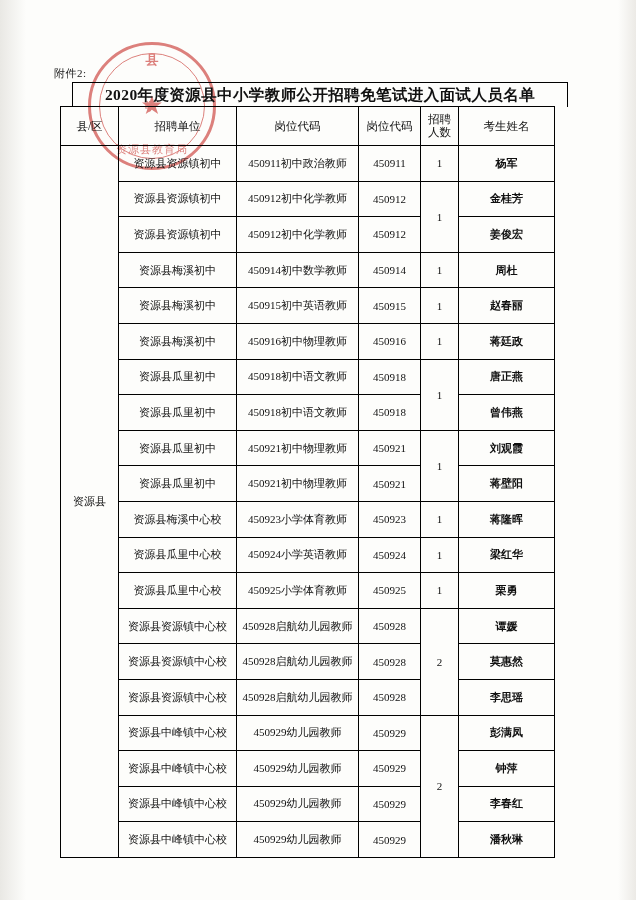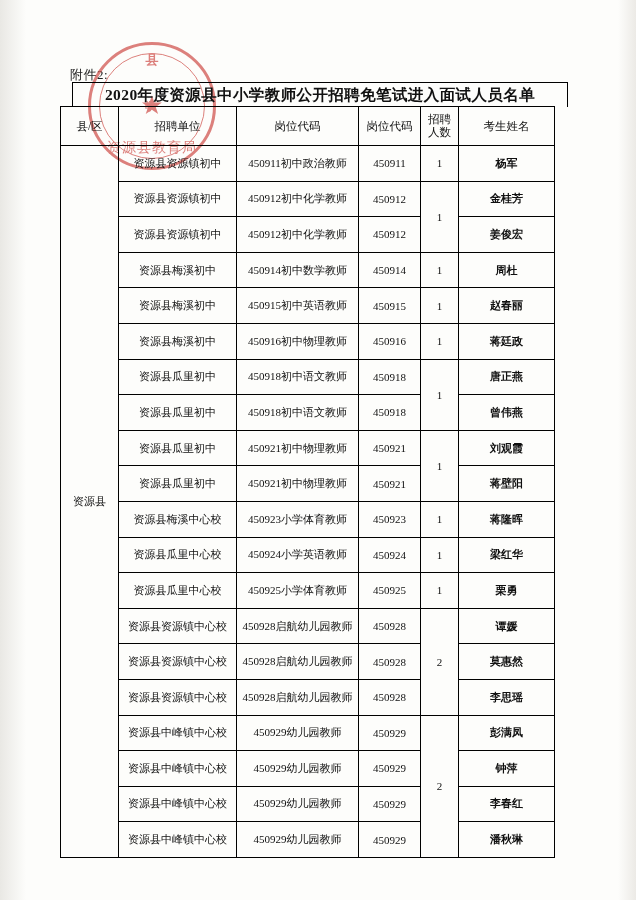--- a/index.html
+++ b/index.html
@@ -35,23 +35,23 @@
     content: "";
     position: absolute;
     right: 0; top: 0; bottom: 0;
     width: 18px;
     background: linear-gradient(to left, #eceae6, rgba(255,255,255,0));
     pointer-events: none;
   }
 
   .attach-label {
     position: absolute;
-    left: 70px;
+    left: 54px;
     top: 66px;
-    font-size: 13px;
+    font-size: 11px;
     color: #222;
     letter-spacing: 0.5px;
   }
 
   
   .seal {
     position: absolute;
     left: 88px;
     top: 42px;
     width: 122px;
@@ -86,21 +86,21 @@
     letter-spacing: 16px;
     text-indent: 16px;
     font-weight: bold;
   }
   .seal-text-bottom {
     position: absolute;
     width: 100%;
     bottom: 10px;
     text-align: center;
     color: #c8352f;
-    font-size: 14px;
+    font-size: 11px;
     letter-spacing: 1px;
   }
   .seal-text-mid {
     position: absolute;
     width: 100%;
     top: 54px;
     text-align: center;
     color: #c8352f;
     font-size: 11px;
     letter-spacing: 3px;

